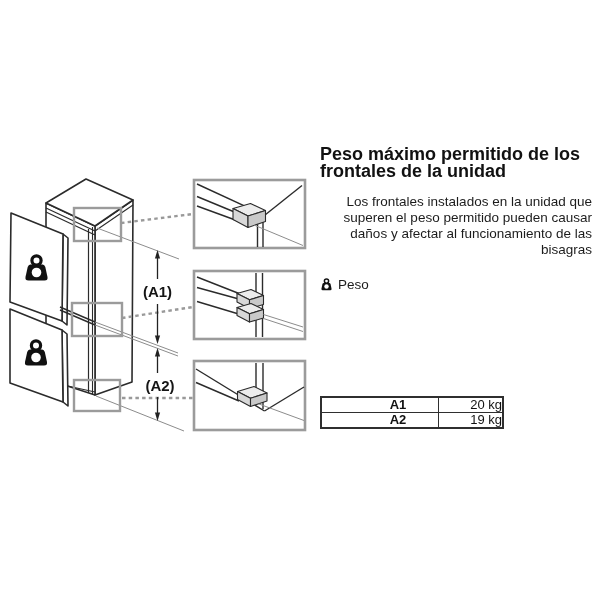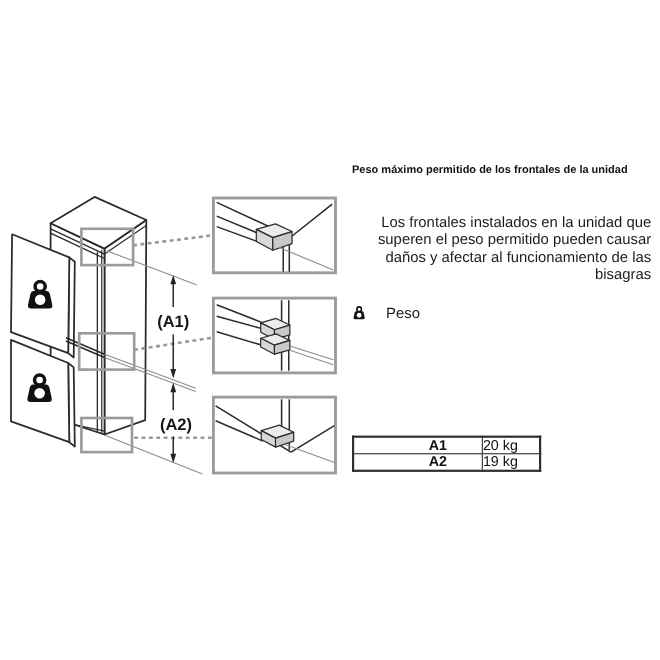--- a/index.html
+++ b/index.html
@@ -1,30 +1,30 @@
 <!DOCTYPE html>
 <html><head>
 <meta charset="utf-8">
 <style>
   html,body{margin:0;padding:0;background:#ffffff;}
   body{width:600px;height:600px;font-family:"Liberation Sans",sans-serif;color:#1a1a1a;}
   .page{position:relative;width:600px;height:600px;background:#ffffff;overflow:hidden;}
   .diagram-svg{position:absolute;left:0;top:0;width:600px;height:600px;}
   .heading{position:absolute;left:320px;top:146px;width:278px;margin:0;
-           font-size:10px;line-height:17px;font-weight:bold;color:#111;}
+           font-size:18px;line-height:17px;font-weight:bold;color:#111;}
   .body-text{position:absolute;left:320px;top:194px;width:272px;margin:0;
              font-size:13.5px;line-height:16px;color:#1c1c1c;text-align:right;}
   .peso-row{position:absolute;left:321px;top:277px;display:flex;align-items:center;
-            gap:19px;font-size:13.5px;color:#1c1c1c;}
+            gap:6px;font-size:13.5px;color:#1c1c1c;}
   .peso-row svg{display:block;}
   .spec-table{position:absolute;left:320px;top:396px;border-collapse:collapse;
               border:2px solid #2f2f2f;font-size:13px;color:#111;table-layout:fixed;}
   .spec-table td{border:1.5px solid #2f2f2f;height:14px;padding:0;line-height:14px;}
   .spec-table td.dim{width:80px;text-align:center;font-weight:bold;padding-left:36px;}
-  .spec-table td.val{width:51px;text-align:left;padding-left:0;}
+  .spec-table td.val{width:51px;text-align:right;padding-left:12px;}
   .dim-label{font-family:"Liberation Sans",sans-serif;font-weight:bold;font-size:15px;fill:#151515;}
 </style>
 </head>
 <body>
 
 <div class="page">
 
   <svg class="diagram-svg" viewBox="0 0 600 600">
 
     <g fill="none" stroke="#2b2b2b" stroke-width="1.6" stroke-linejoin="round">

